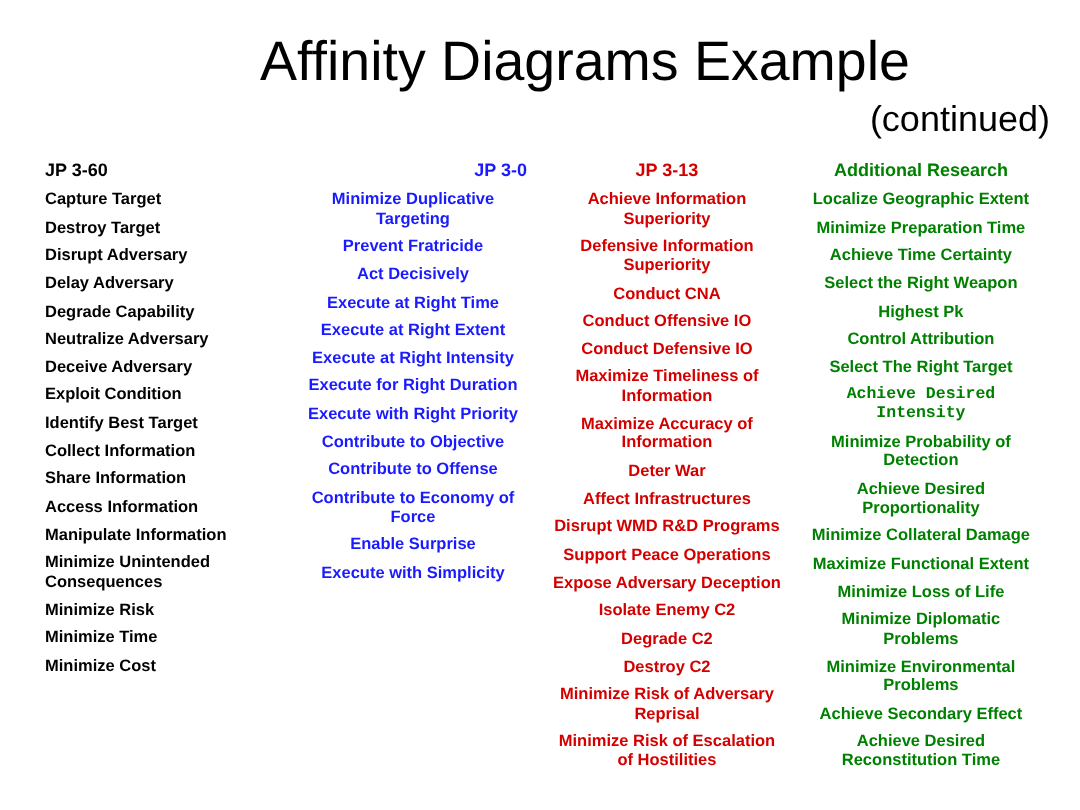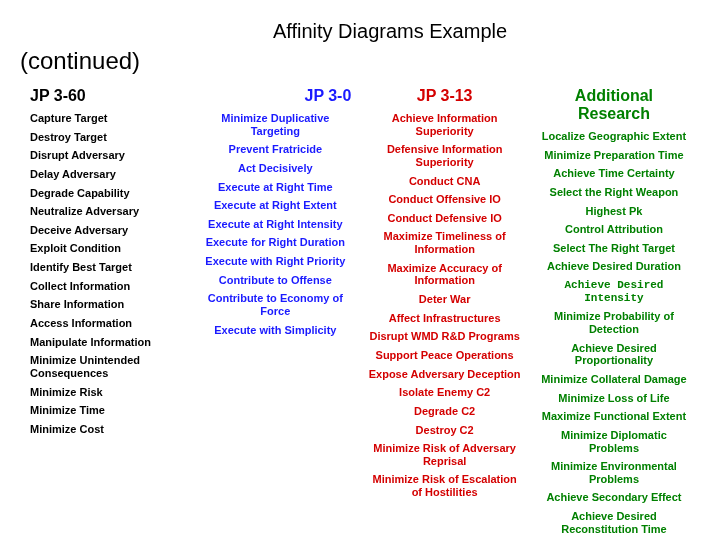--- a/index.html
+++ b/index.html
@@ -13,46 +13,46 @@
   }
   .slide {
     width: 720px;
     height: 540px;
     box-sizing: border-box;
     padding: 20px 20px 10px 20px;
     display: flex;
     flex-direction: column;
   }
   .title {
-    font-size: 20px;
+    font-size: 37px;
     font-weight: normal;
     text-align: center;
     margin: 0;
     padding-left: 60px;
   }
   .subtitle {
     font-size: 24px;
     font-weight: normal;
-    text-align: left;
+    text-align: right;
     margin: 4px 0 12px 0;
   }
   .columns {
     display: flex;
     flex-direction: row;
     justify-content: space-between;
     flex: 1;
     padding: 0 8px;
   }
   .col {
     width: 23.5%;
     display: flex;
     flex-direction: column;
   }
   .col-header {
-    font-size: 16px;
+    font-size: 12px;
     font-weight: bold;
     margin-bottom: 4px;
     padding: 0 2px;
   }
   .col-items {
     display: flex;
     flex-direction: column;
   }
   .item {
     font-size: 11px;
@@ -104,22 +104,24 @@
         <div class="col-header" style="color: rgb(26, 26, 255);">JP 3-0</div>
         <div class="col-items">
           <div class="item" style="color: rgb(26, 26, 255);">Minimize Duplicative Targeting</div>
           <div class="item" style="color: rgb(26, 26, 255);">Prevent Fratricide</div>
           <div class="item" style="color: rgb(26, 26, 255);">Act Decisively</div>
           <div class="item" style="color: rgb(26, 26, 255);">Execute at Right Time</div>
           <div class="item" style="color: rgb(26, 26, 255);">Execute at Right Extent</div>
           <div class="item" style="color: rgb(26, 26, 255);">Execute at Right Intensity</div>
           <div class="item" style="color: rgb(26, 26, 255);">Execute for Right Duration</div>
           <div class="item" style="color: rgb(26, 26, 255);">Execute with Right Priority</div>
+          <div class="item" style="color: rgb(26, 26, 255);">Contribute to Objective</div>
           <div class="item" style="color: rgb(26, 26, 255);">Contribute to Offense</div>
           <div class="item" style="color: rgb(26, 26, 255);">Contribute to Economy of Force</div>
+          <div class="item" style="color: rgb(26, 26, 255);">Enable Surprise</div>
           <div class="item" style="color: rgb(26, 26, 255);">Execute with Simplicity</div>
         </div>
       </div>
       <div class="col">
         <div class="col-header" style="color: rgb(212, 0, 0);">JP 3-13</div>
         <div class="col-items">
           <div class="item" style="color: rgb(212, 0, 0);">Achieve Information Superiority</div>
           <div class="item" style="color: rgb(212, 0, 0);">Defensive Information Superiority</div>
           <div class="item" style="color: rgb(212, 0, 0);">Conduct CNA</div>
           <div class="item" style="color: rgb(212, 0, 0);">Conduct Offensive IO</div>
@@ -141,27 +143,26 @@
       <div class="col">
         <div class="col-header" style="color: rgb(0, 128, 0);">Additional Research</div>
         <div class="col-items">
           <div class="item" style="color: rgb(0, 128, 0);">Localize Geographic Extent</div>
           <div class="item" style="color: rgb(0, 128, 0);">Minimize Preparation Time</div>
           <div class="item" style="color: rgb(0, 128, 0);">Achieve Time Certainty</div>
           <div class="item" style="color: rgb(0, 128, 0);">Select the Right Weapon</div>
           <div class="item" style="color: rgb(0, 128, 0);">Highest Pk</div>
           <div class="item" style="color: rgb(0, 128, 0);">Control Attribution</div>
           <div class="item" style="color: rgb(0, 128, 0);">Select The Right Target</div>
-          <div class="item" style="color: rgb(0, 128, 0);">Achieve Desired Duration</div>
           <div class="item" style="color: rgb(0, 128, 0); font-family: Liberation Mono, monospace;">Achieve Desired Intensity</div>
           <div class="item" style="color: rgb(0, 128, 0);">Minimize Probability of Detection</div>
           <div class="item" style="color: rgb(0, 128, 0);">Achieve Desired Proportionality</div>
           <div class="item" style="color: rgb(0, 128, 0);">Minimize Collateral Damage</div>
+          <div class="item" style="color: rgb(0, 128, 0);">Maximize Functional Extent</div>
           <div class="item" style="color: rgb(0, 128, 0);">Minimize Loss of Life</div>
-          <div class="item" style="color: rgb(0, 128, 0);">Maximize Functional Extent</div>
           <div class="item" style="color: rgb(0, 128, 0);">Minimize Diplomatic Problems</div>
           <div class="item" style="color: rgb(0, 128, 0);">Minimize Environmental Problems</div>
           <div class="item" style="color: rgb(0, 128, 0);">Achieve Secondary Effect</div>
           <div class="item" style="color: rgb(0, 128, 0);">Achieve Desired Reconstitution Time</div>
         </div>
       </div>
     </div>
 </div>
 
 </body></html>

